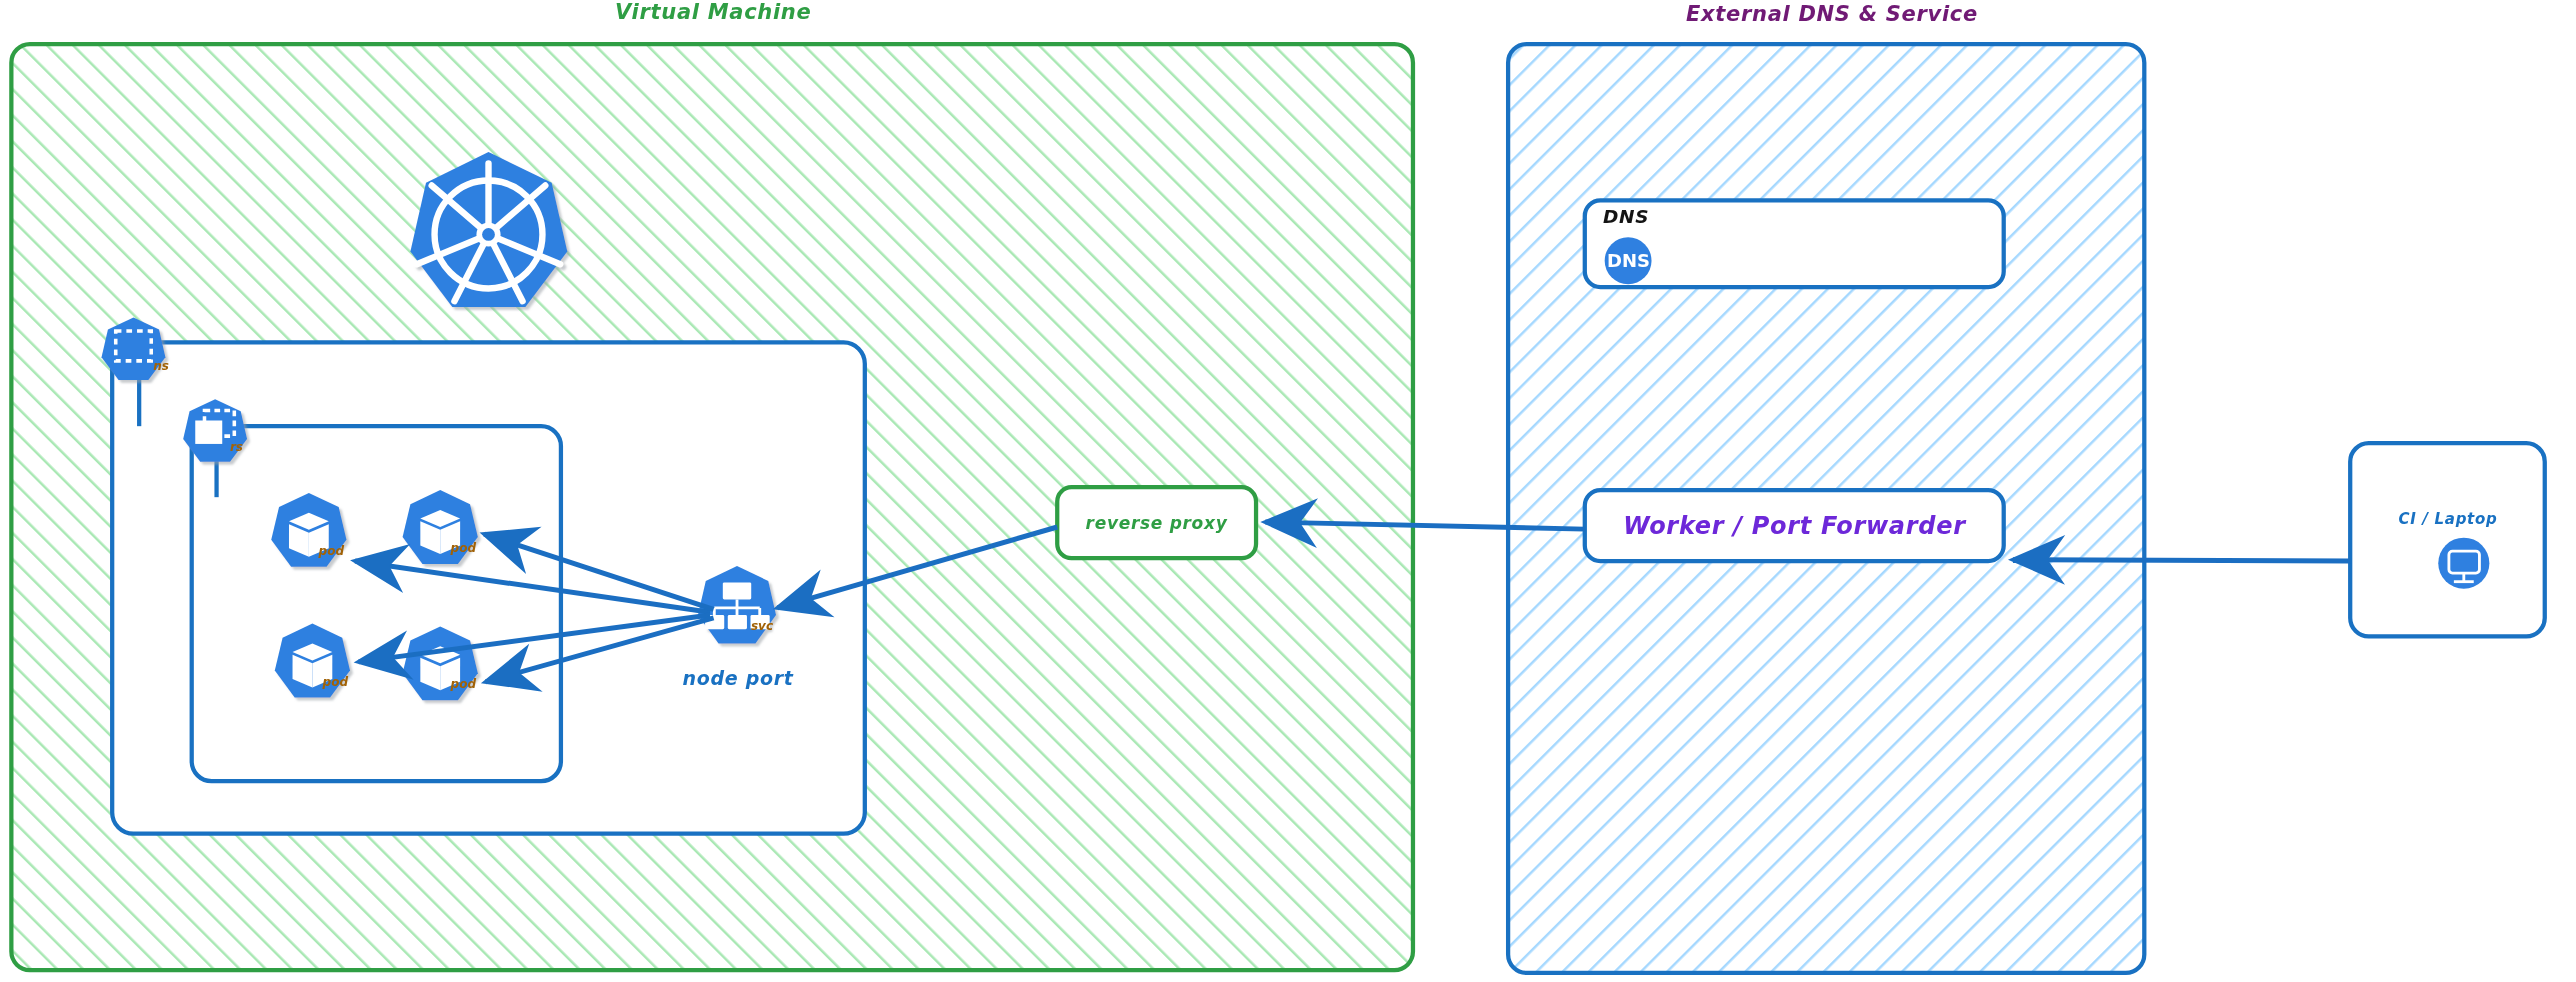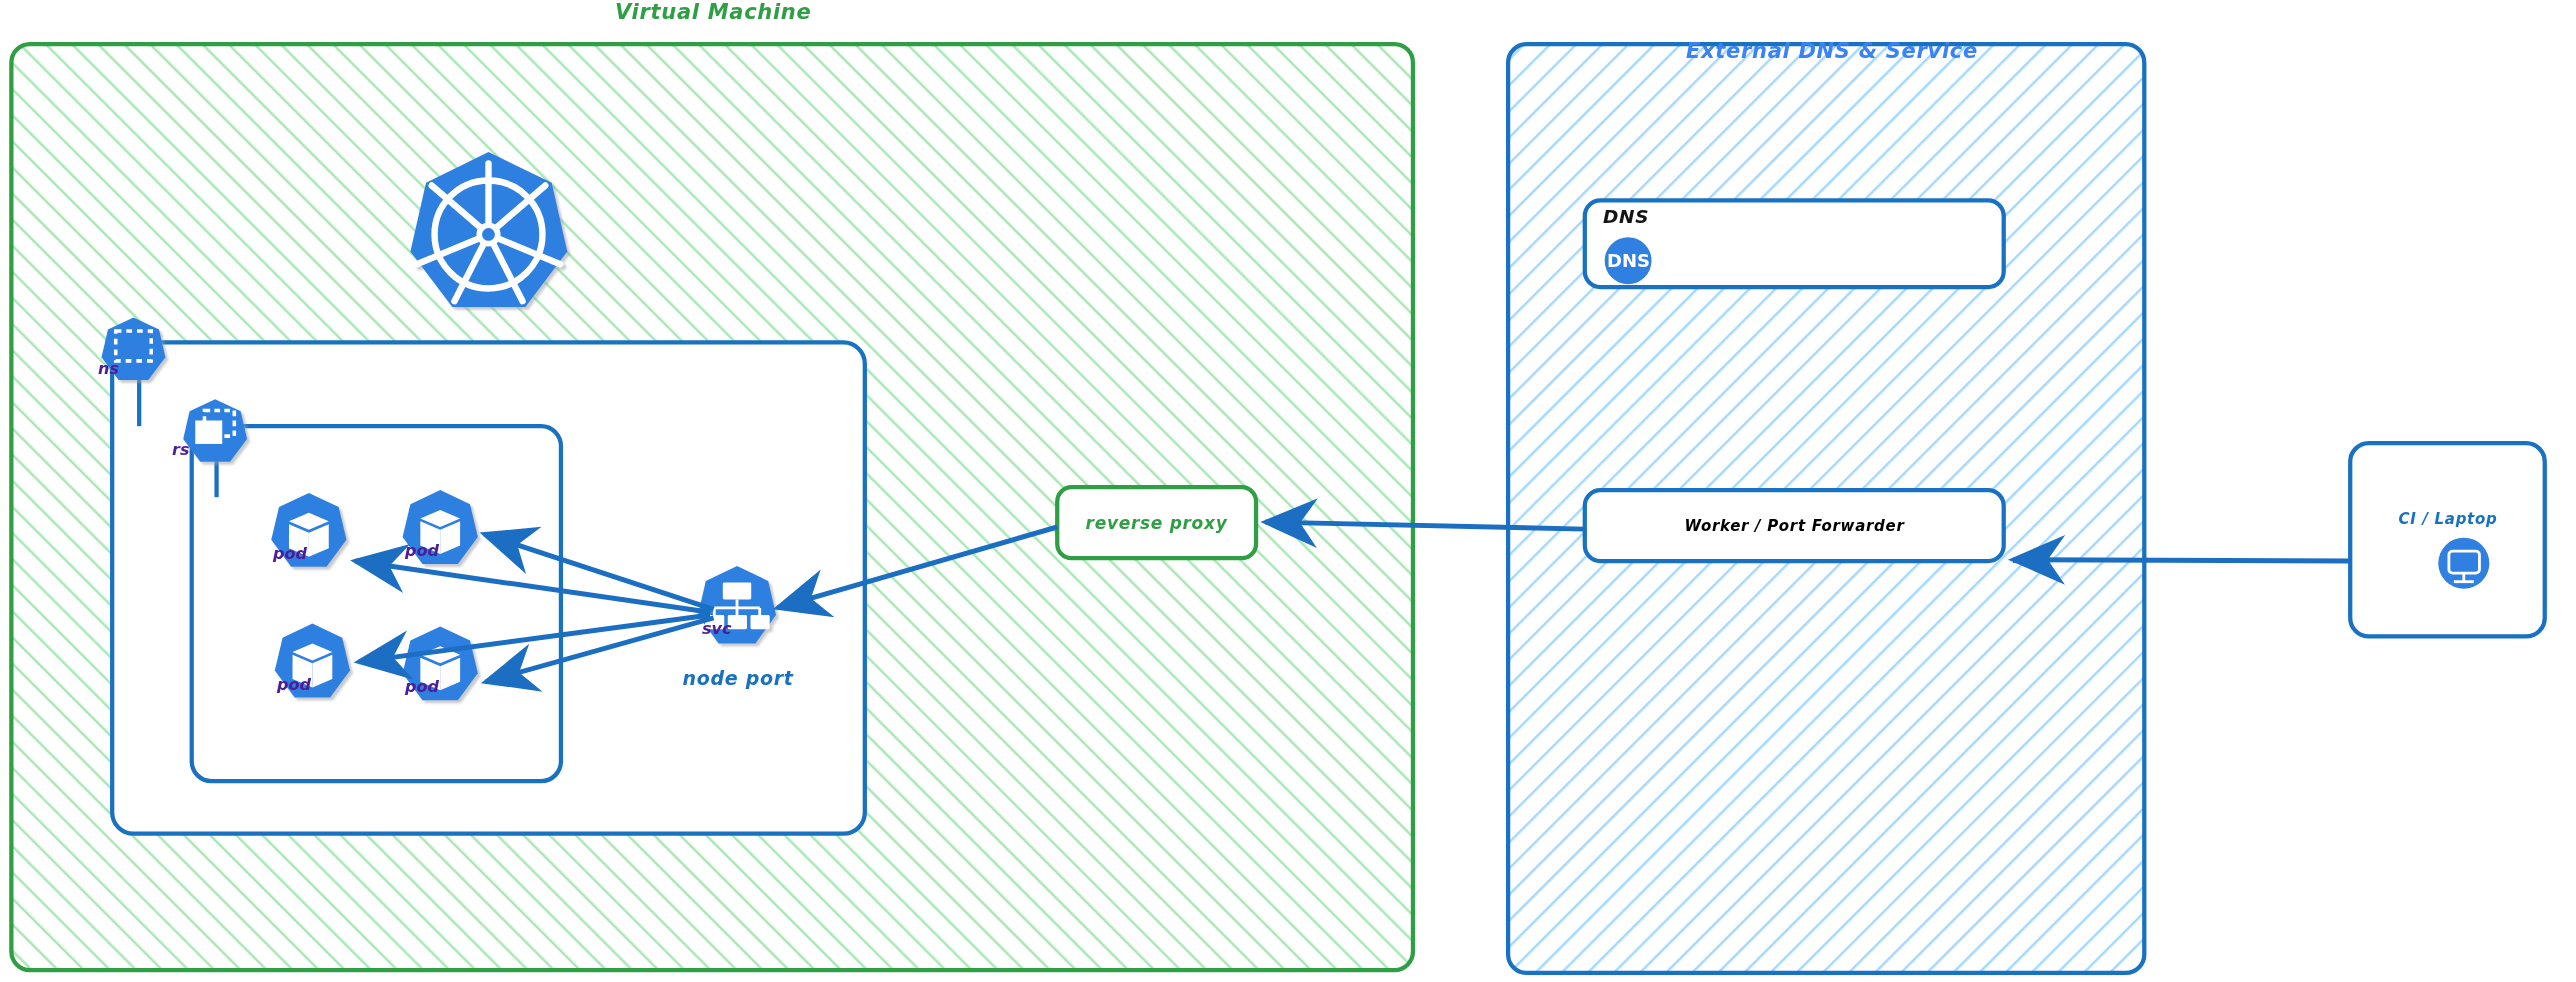--- a/index.html
+++ b/index.html
@@ -19,35 +19,35 @@
     font-weight: 600;
     letter-spacing: 0.7px;
   }
 
   .zone-title {
     position: absolute;
     white-space: nowrap;
     font-size: 21px;
   }
   .zone-title.green { color: #2f9e44; }
-  .zone-title.blue  { color: #3b82f6; margin-top: 37px; }
+  .zone-title.blue  { color: #701a75; }
 
   .node-label {
     position: absolute;
     white-space: nowrap;
     text-align: center;
   }
 
   .hexlabel {
     position: absolute;
-    color: #4c1d95;
-    font-size: 16px;
+    color: #a16207;
+    font-size: 12px;
     font-style: italic;
     font-weight: 700;
-    text-align: left;
+    text-align: right;
     white-space: nowrap;
     pointer-events: none;
   }
 
   .boxtext {
     position: absolute;
     display: flex;
     align-items: center;
     justify-content: center;
     white-space: nowrap;
@@ -209,18 +209,18 @@
 
   <div class="node-label hand" style="left:667px; top:667px; width:142px; font-size:19px; color:#1971c2;">node port</div>
 
   <div class="boxtext hand" style="left:1057px; top:487px; width:199px; height:71px; font-size:17px; color:#2f9e44;">reverse proxy</div>
 
   <div class="hand" style="position:absolute; left:1603px; top:206px; font-size:18.5px; color:#141414;">DNS</div>
 
   <div style="position:absolute; left:1605px; top:250px; width:47px; text-align:center; font-size:18px; font-weight:600; color:#ffffff;">DNS</div>
 
 
-  <div class="boxtext hand" style="left:1585px; top:490px; width:419px; height:71px; font-size:15px; color:#000000;text-align:right;">Worker / Port Forwarder</div>
+  <div class="boxtext hand" style="left:1585px; top:490px; width:419px; height:71px; font-size:24px; color:#6d28d9;text-align:right;">Worker / Port Forwarder</div>
 
   <div class="node-label hand" style="left:2379px; top:510px; width:138px; font-size:15px; color:#1971c2;">CI / Laptop</div>
 
 </div>
 
 
 </body></html>

